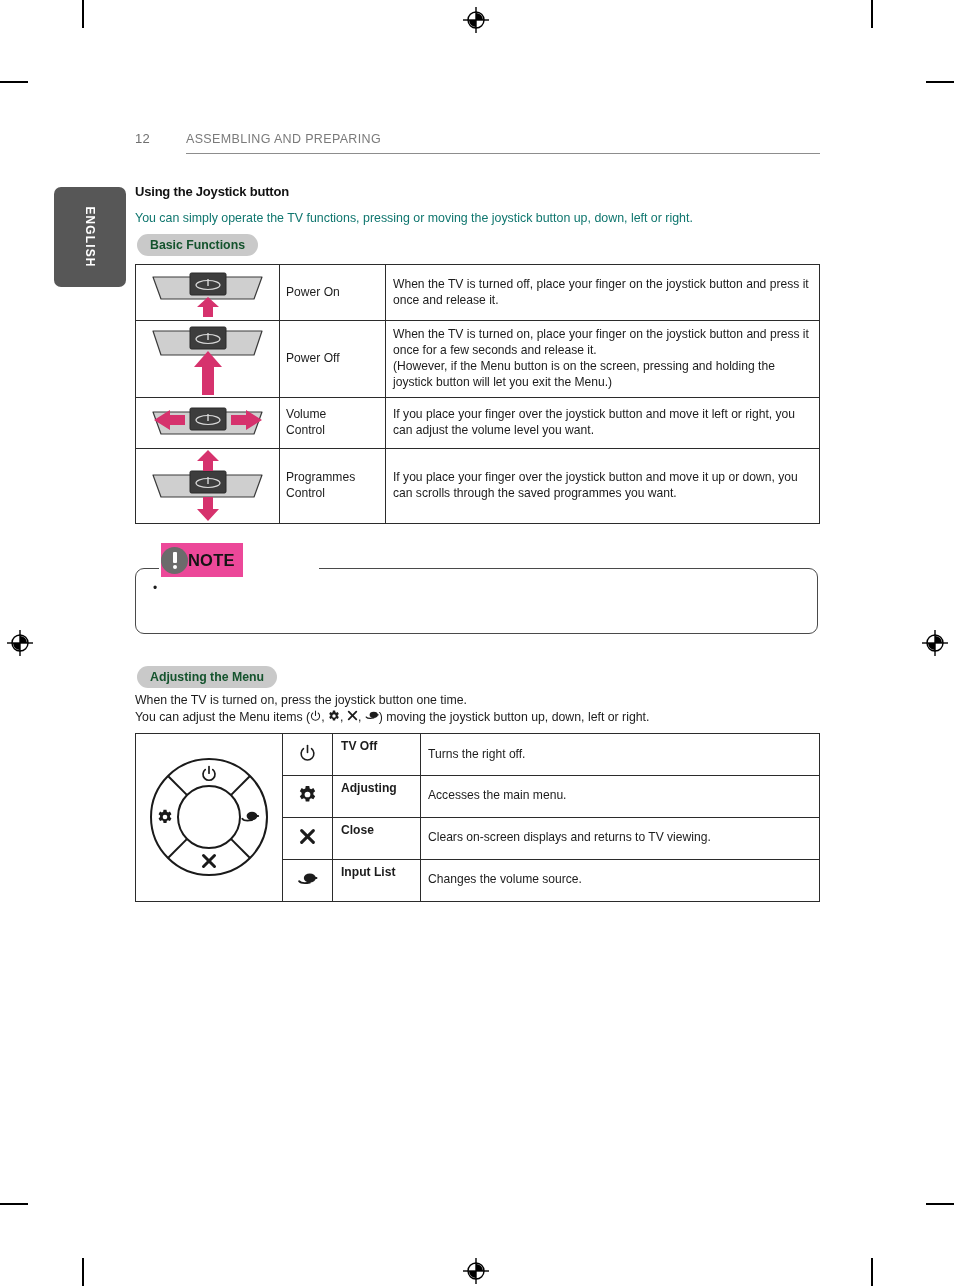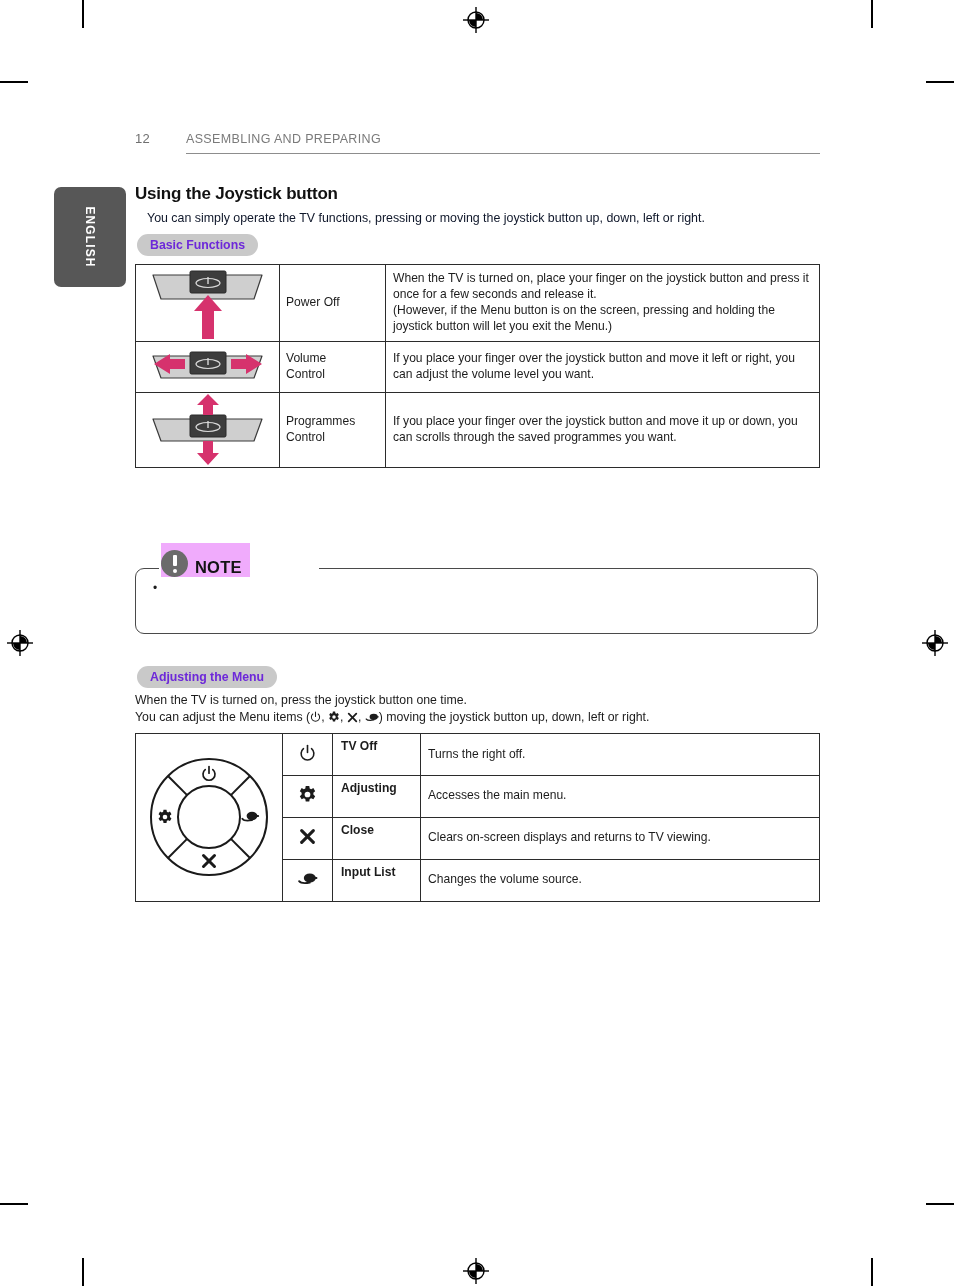--- a/index.html
+++ b/index.html
@@ -77,44 +77,43 @@
     font-size: 12px;
     font-weight: bold;
     letter-spacing: 1.1px;
   }
 
   
   .section-title {
     position: absolute;
     left: 135px;
     top: 184px;
-    font-size: 17px;
+    font-size: 13px;
     font-weight: bold;
     color: #111;
     letter-spacing: -0.2px;
   }
   .intro-text {
     position: absolute;
     left: 135px;
     top: 211px;
     font-size: 12.4px;
-    color: #0f172a;
-    margin-left: 12px;
+    color: #0f766e;
   }
 
   .pill {
     position: absolute;
     background: #c9c9c9;
     border-radius: 11px;
     height: 22px;
     line-height: 22px;
     padding: 0 13px;
     font-size: 12.3px;
     font-weight: bold;
-    color: #6d28d9;
+    color: #14532d;
     white-space: nowrap;
   }
   .pill-basic { left: 137px; top: 234px; }
   .pill-adjust { left: 137px; top: 666px; }
 
   
   table.doc-table {
     position: absolute;
     border-collapse: collapse;
     table-layout: fixed;
@@ -170,23 +169,22 @@
     width: 160px;
     height: 14px;
     background: #fff;
   }
   .note-head {
     position: absolute;
     left: 26px;
     top: -25px;
     height: 34px;
     display: flex;
-    align-items: flex-end;
-    gap: 7px;
-    background: #f0abfc;
+    align-items: center;
+    background: #ec4899;
     padding-right: 8px;
   }
   .note-icon {
     width: 27px;
     height: 27px;
     border-radius: 50%;
     background: #6b6b6b;
     position: relative;
     flex: 0 0 auto;
   }
@@ -241,21 +239,21 @@
     font-size: 12.3px;
     color: #1c1c1c;
   }
   .adjust-line2 {
     position: absolute;
     left: 135px;
     top: 710px;
     font-size: 12.3px;
     color: #1c1c1c;
     display: flex;
-    align-items: center;
+    align-items: flex-start;
     white-space: pre;
   }
   .inline-ico { display: inline-flex; align-items: center; vertical-align: -2px; }
 
   .ico-svg { display: block; }
 </style>
 </head>
 <body>
 
 <div class="crop-mark crop-v" style="left:82px;  top:0px;"></div>
@@ -313,20 +311,35 @@
 <div class="lang-tab">
   <span>ENGLISH</span>
 </div>
 
 <div class="section-title">Using the Joystick button</div>
 <div class="intro-text">You can simply operate the TV functions, pressing or moving the joystick button up, down, left or right.</div>
 <div class="pill pill-basic">Basic Functions</div>
 
 <table class="doc-table" id="basic-functions-table">
   <tbody>
+    <tr>
+      <td class="illus-cell">
+        <div class="tv-illus">
+          <svg class="ico-svg" width="143" height="55" viewBox="0 0 143 55">
+            <path d="M17 12 L126 12 L118 34 L25 34 Z" fill="#cfcfcf" stroke="#3a3a3a" stroke-width="1.2" stroke-linejoin="round"></path>
+            <rect x="54" y="8" width="36" height="22" rx="1.5" fill="#3d3d3d" stroke="#2a2a2a" stroke-width="1"></rect>
+            <ellipse cx="72" cy="20" rx="12" ry="4.5" fill="none" stroke="#d8d8d8" stroke-width="1.2"></ellipse>
+            <line x1="72" y1="14" x2="72" y2="21" stroke="#d8d8d8" stroke-width="1.4"></line>
+            <path d="M67 52 L67 42 L61 42 L72 32 L83 42 L77 42 L77 52 Z" fill="#d6326d"></path>
+          </svg>
+        </div>
+      </td>
+      <td class="label-cell">Power On</td>
+      <td class="desc-cell">When the TV is turned off, place your finger on the joystick button and press it once and release it.</td>
+    </tr>
     <tr>
       <td class="illus-cell">
         <div class="tv-illus">
           <svg class="ico-svg" width="143" height="76" viewBox="0 0 143 76">
             <path d="M17 10 L126 10 L118 34 L25 34 Z" fill="#cfcfcf" stroke="#3a3a3a" stroke-width="1.2" stroke-linejoin="round"></path>
             <rect x="54" y="6" width="36" height="22" rx="1.5" fill="#3d3d3d" stroke="#2a2a2a" stroke-width="1"></rect>
             <ellipse cx="72" cy="18" rx="12" ry="4.5" fill="none" stroke="#d8d8d8" stroke-width="1.2"></ellipse>
             <line x1="72" y1="12" x2="72" y2="19" stroke="#d8d8d8" stroke-width="1.4"></line>
             <path d="M66 74 L66 46 L58 46 L72 30 L86 46 L78 46 L78 74 Z" fill="#d6326d"></path>
           </svg>

